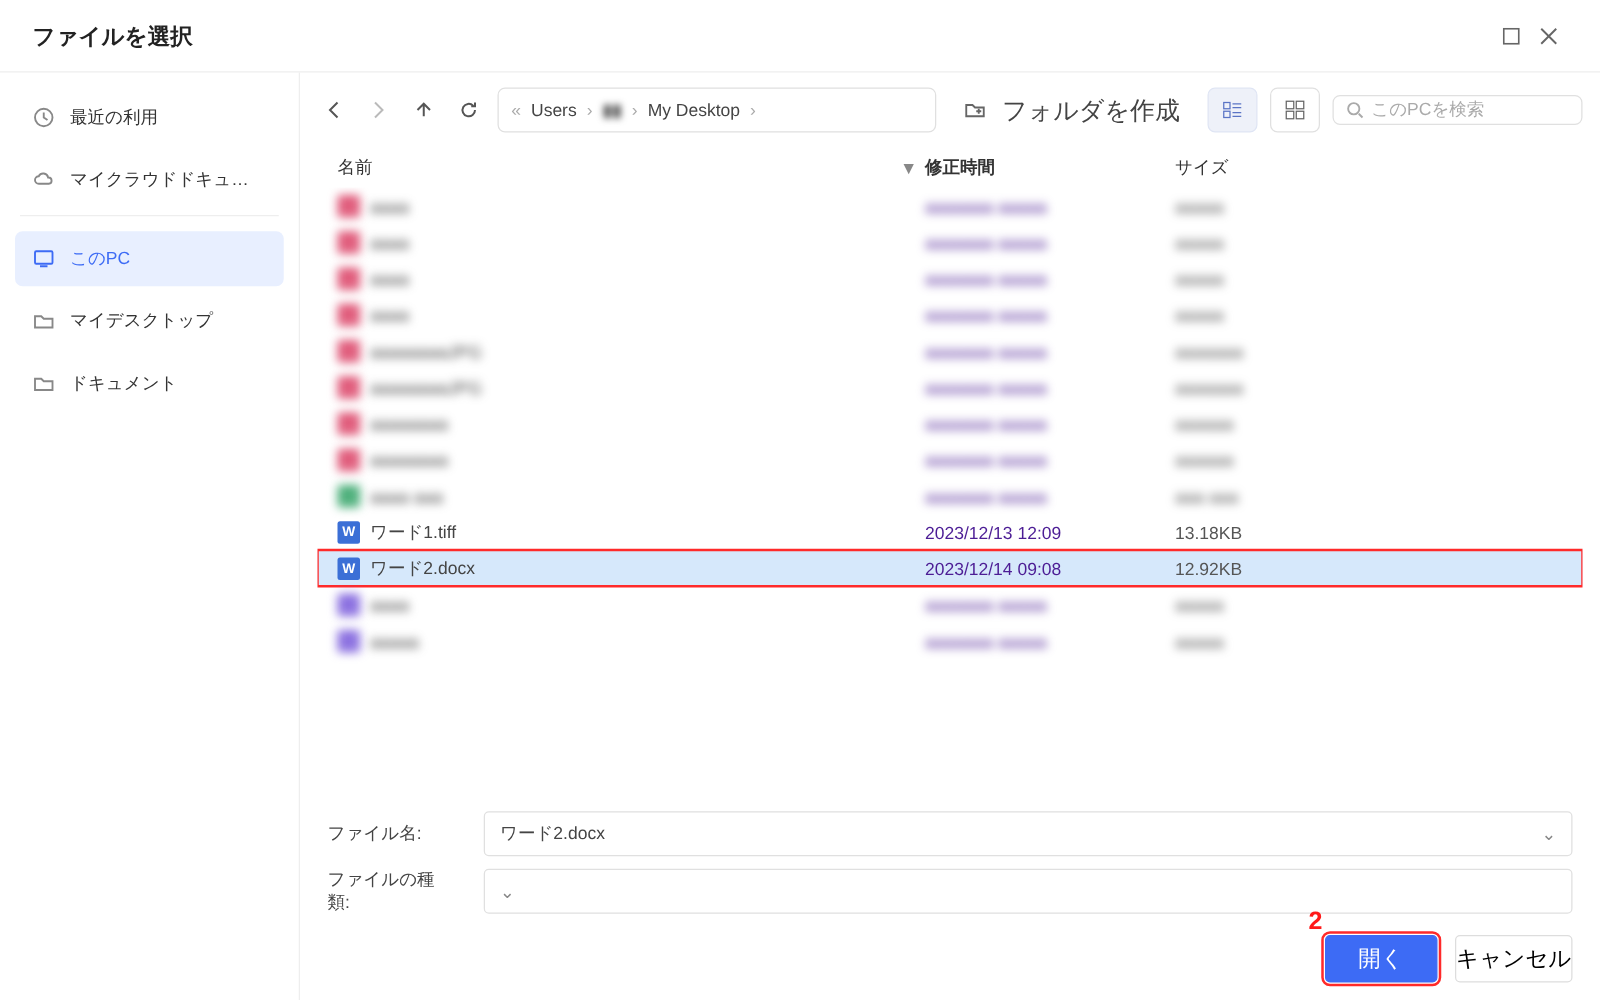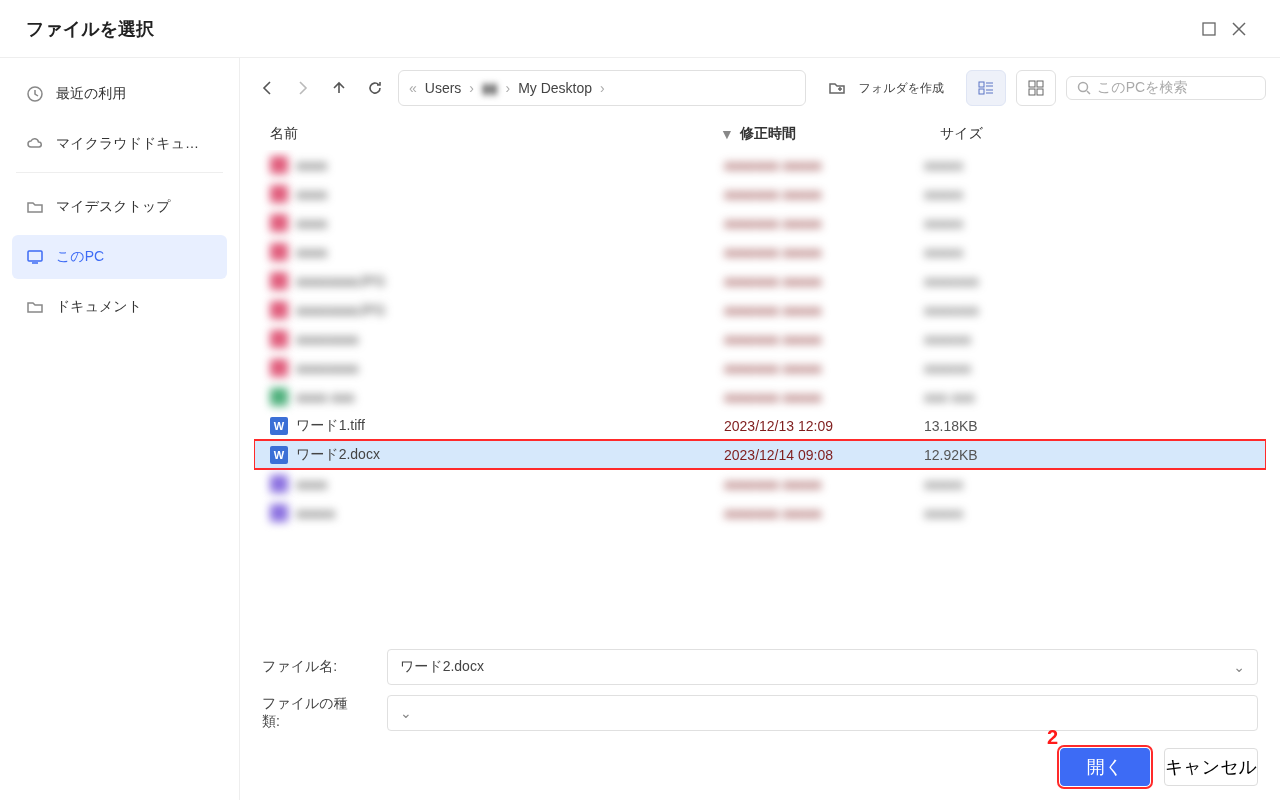--- a/index.html
+++ b/index.html
@@ -12,33 +12,33 @@
   .side-item { height: 44px; display:flex; align-items:center; gap:12px; padding:0 14px; border-radius:6px; color:#333; font-size:14px; cursor:pointer; margin-bottom:6px;}
   .side-item.active { background:#e8efff; color:#3d6bf5; }
   .side-sep { height:1px; background:#eee; margin:6px 4px 12px; }
   .main { flex:1; display:flex; flex-direction:column; padding: 0 14px 14px 14px; position:relative;}
   .toolbar { height:60px; display:flex; align-items:center; gap:10px; }
   .navbtn { width:26px; height:26px; display:flex;align-items:center;justify-content:center; color:#555; cursor:pointer;}
   .breadcrumb { flex:1; height:36px; border:1px solid #e0e0e0; border-radius:6px; display:flex; align-items:center; padding:0 10px; font-size:14px; color:#444; gap:4px;}
   .crumb { padding:0 4px; }
   .crumb.blur { filter: blur(3px); }
   .chev { color:#aaa; }
-  .tb-action { height:36px; padding:0 12px; display:flex; align-items:center; gap:13px; border-radius:6px; color:#444; font-size:12px; cursor:pointer;}
+  .tb-action { height:36px; padding:0 12px; display:flex; align-items:center; gap:13px; border-radius:6px; color:#444; font-size:20px; cursor:pointer;}
   .viewbtn { width:40px; height:36px; border:1px solid #e0e0e0; border-radius:6px; display:flex; align-items:center; justify-content:center; color:#666;}
   .viewbtn.active { background:#eef1f9; border-color:#dfe5f4; color:#5a74c5;}
   .search { height:24px; width:200px; border:1px solid #e0e0e0; border-radius:6px; display:flex; align-items:center; gap:6px; padding:0 10px; color:#aaa; font-size:14px;}
   .cols { display:flex; padding:0 8px; height:32px; align-items:center; font-size:14px; color:#333; border-bottom:1px solid transparent;}
   .col-name { width:458px; padding-left:8px;}
   .col-sort { width:20px; color:#888;}
   .col-mod { width:200px;font-weight:bold; }
   .col-size { width:220px; }
   .filelist { flex:1; overflow:auto; position:relative;}
   .row { display:flex; align-items:center; height:29px; padding:0 8px; font-size:14px; color:#444; }
   .row .name { width:458px; padding-left:8px; display:flex; align-items:center; gap:8px;}
-  .row .mod { width:200px; margin-left:4px; color:#7f1d1d;}
+  .row .mod { width:200px; margin-left:20px; color:#4c1d95;}
   .row .size { width:220px; color:#555;}
   .row.selected { background:#d6e8fb; outline:2px solid #ff2a2a; outline-offset:-1px;}
   .row .ficon { width:18px; height:18px; background:#3b6fd6; color:#fff; border-radius:2px; display:flex; align-items:center; justify-content:center; font-size:11px; font-weight:bold;}
   .blurrow .name span, .blurrow .mod, .blurrow .size { filter: blur(4px); }
   .blurrow .ficon { filter: blur(3px); background:#e05a7a;}
   .blurrow.green .ficon { background:#4caf7a;}
   .blurrow.purple .ficon { background:#8a6fe0;}
   .annotate { position:absolute; color:#ff1a1a; font-weight:bold; font-size:20px; z-index:5;}
   .footer { padding: 10px 8px 0; }
   .frow { display:flex; align-items:center; height:46px; gap:31px; font-size:14px;}
@@ -81,36 +81,36 @@
     </div>
     <div class="side-item">
       <span>
           <svg width="18" height="18">
             <path d="M13 12H5a3 3 0 010-6 4 4 0 017.5 1A2.5 2.5 0 0113 12z" fill="none" stroke="#888" stroke-width="1.5"></path>
           </svg>
         </span>
       <span>マイクラウドドキュ…</span>
     </div>
     <div class="side-sep"></div>
-    <div class="side-item">
-      <span>
-          <svg width="18" height="18">
-            <path d="M2 5h5l2 2h7v7H2z" fill="none" stroke="#888" stroke-width="1.5"></path>
-          </svg>
-        </span>
-      <span>マイデスクトップ</span>
-    </div>
     <div class="side-item active">
       <span>
           <svg width="18" height="18">
             <rect x="2" y="3" width="14" height="10" rx="1" fill="none" stroke="#3d6bf5" stroke-width="1.5"></rect>
             <line x1="6" y1="15" x2="12" y2="15" stroke="#3d6bf5" stroke-width="1.5"></line>
           </svg>
         </span>
       <span>このPC</span>
+    </div>
+    <div class="side-item">
+      <span>
+          <svg width="18" height="18">
+            <path d="M2 5h5l2 2h7v7H2z" fill="none" stroke="#888" stroke-width="1.5"></path>
+          </svg>
+        </span>
+      <span>マイデスクトップ</span>
     </div>
     <div class="side-item">
       <span>
           <svg width="18" height="18">
             <path d="M2 5h5l2 2h7v7H2z" fill="none" stroke="#888" stroke-width="1.5"></path>
           </svg>
         </span>
       <span>ドキュメント</span>
     </div>
   </div>

